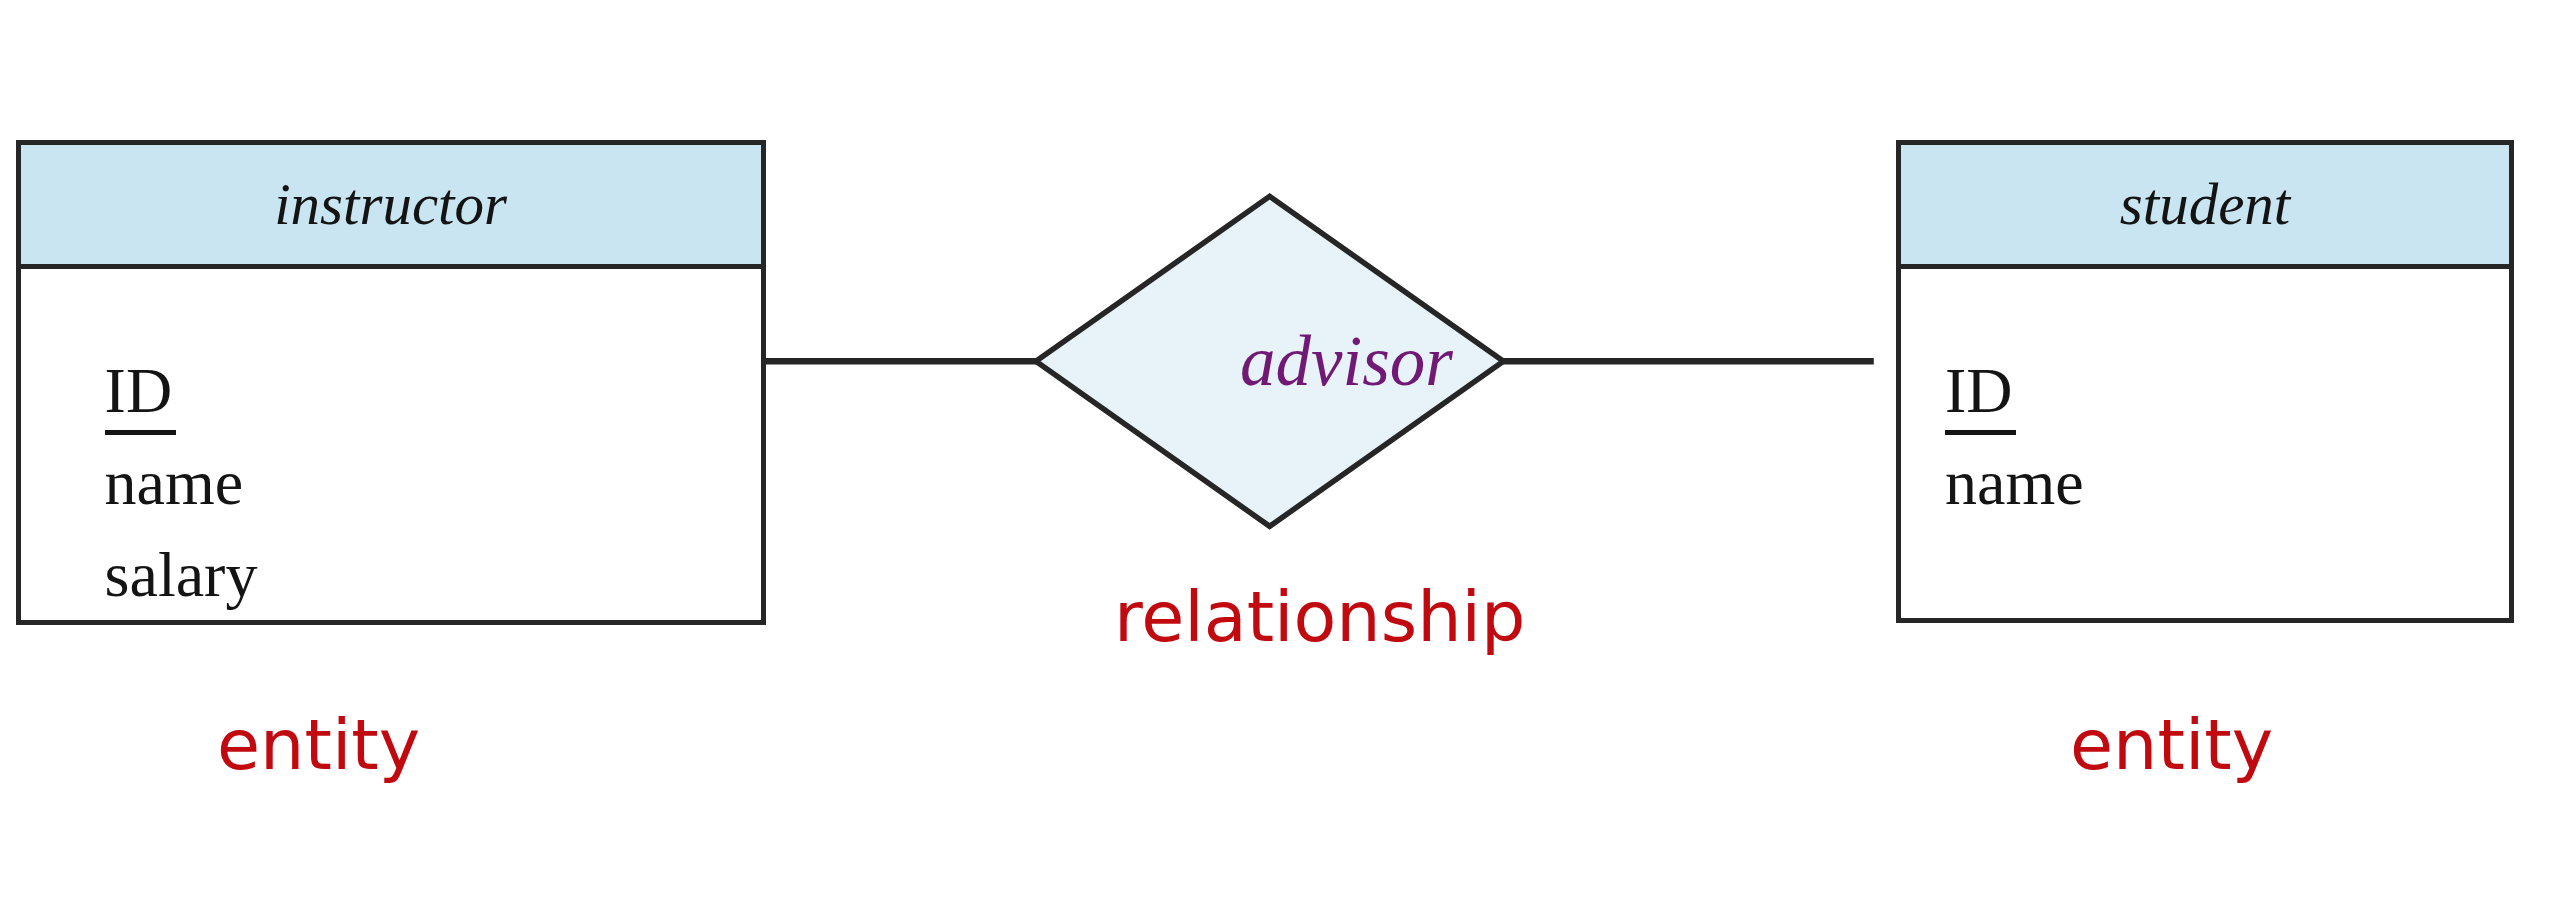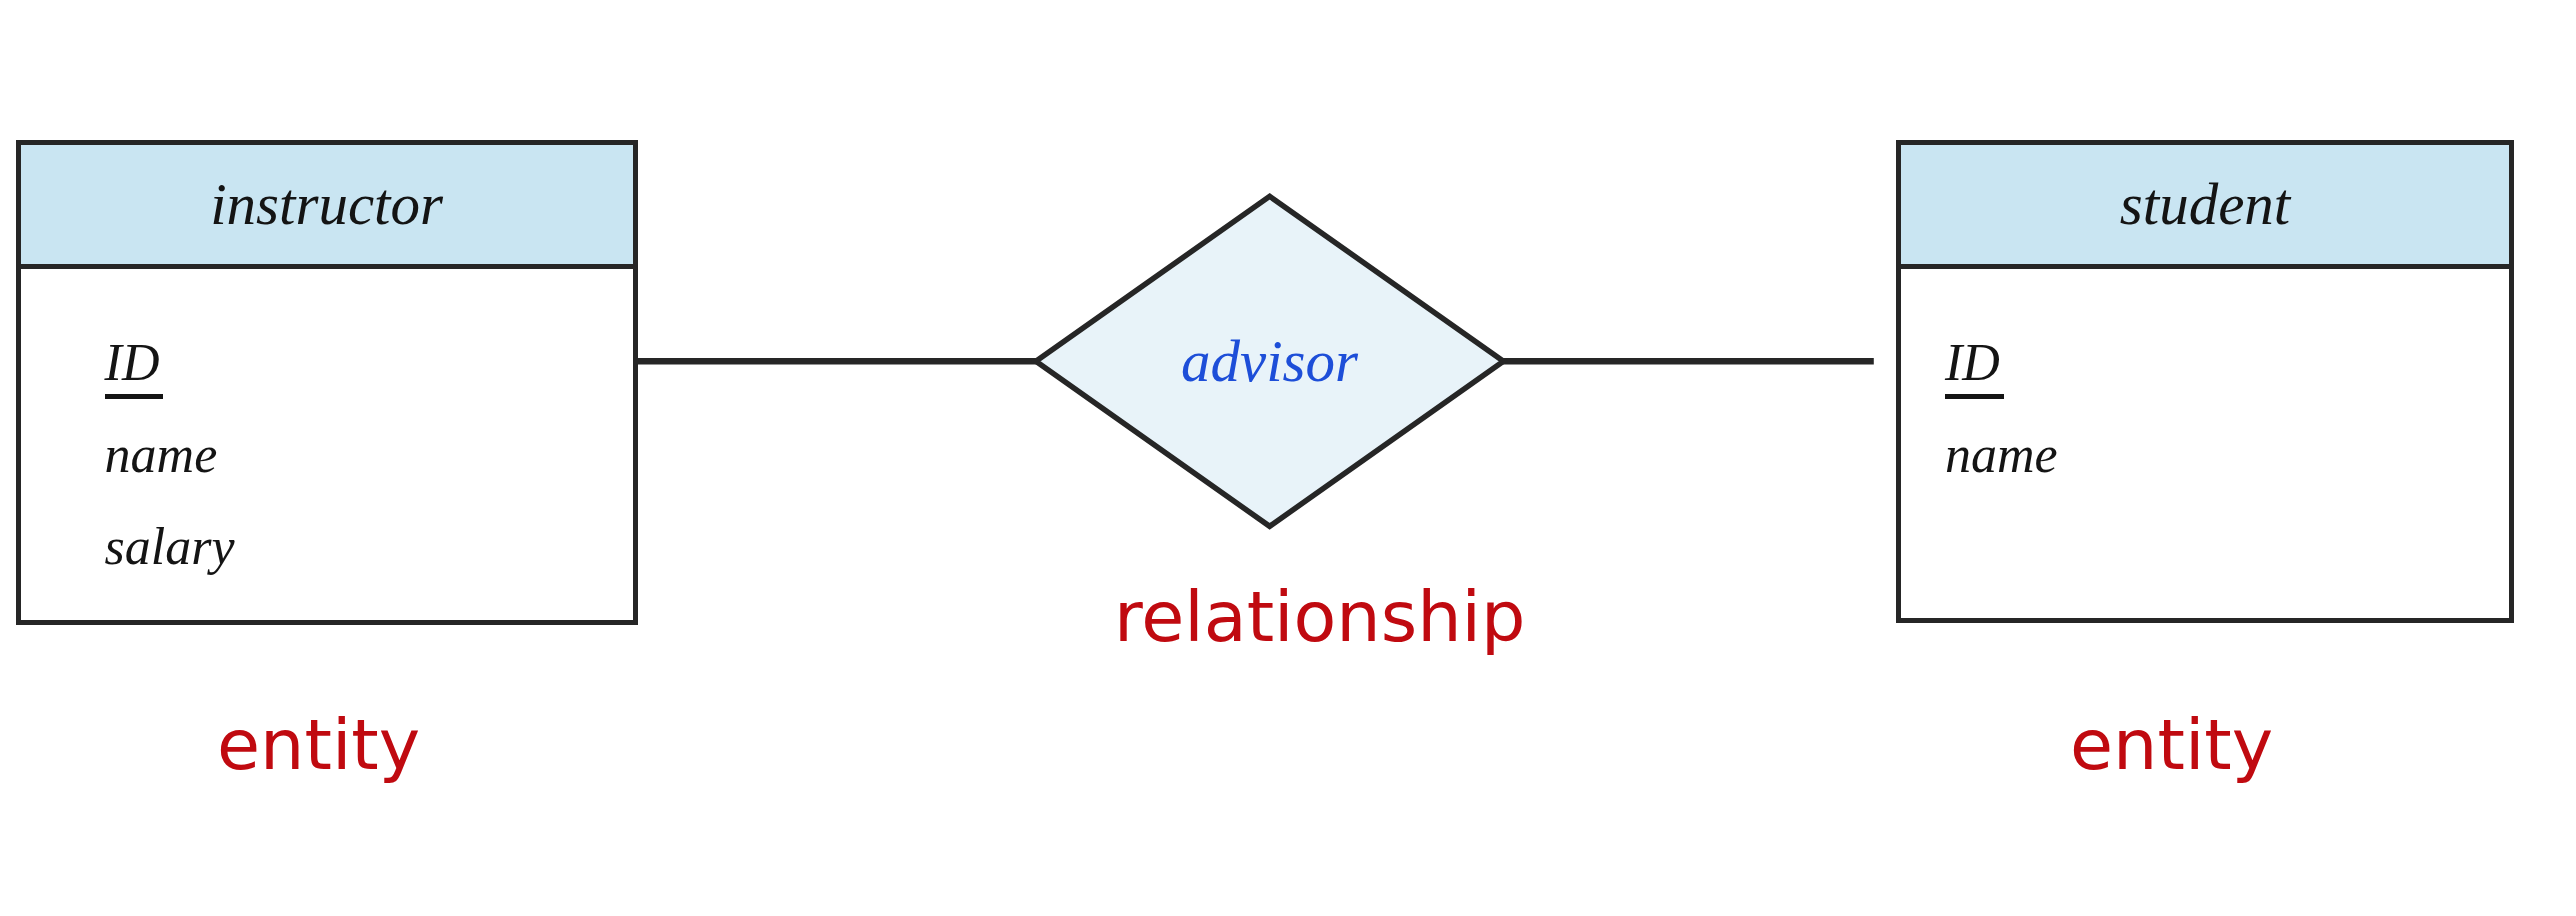--- a/index.html
+++ b/index.html
@@ -19,64 +19,63 @@
     width: 2576px; height: 917px;
   }
 
   
   .entity-box {
     position: absolute;
     box-sizing: border-box;
     border: 5.5px solid #262626;
     background: #ffffff;
   }
-  .entity-box.left  { left: 15.6px;   top: 140px; width: 622px; height: 485px; }
+  .entity-box.left  { left: 15.6px;   top: 140px; width: 750px; height: 485px; }
   .entity-box.right { left: 1896px; top: 140px; width: 618px; height: 483px; }
 
   .entity-header {
     box-sizing: border-box;
     height: 124px;
     border-bottom: 5.5px solid #262626;
     background: #c9e5f2;
     display: flex;
     align-items: center;
     justify-content: center;
     font-style: italic;
     font-size: 59px;
     color: #141414;
   }
 
   .entity-attrs {
     box-sizing: border-box;
-    padding-top: 48px;
-    font-style: italic;
-    font-size: 52px;
+    padding-top: 76px;
+    font-size: 64px;
     color: #141414;
   }
   .entity-box.left  .entity-attrs { padding-left: 84px; }
   .entity-box.right .entity-attrs { padding-left: 44px; }
 
   .attr-row { height: 92px; line-height: 92px; white-space: nowrap; }
   .attr-row.key .attr-text {
     display: inline-block;
     line-height: normal;
     border-bottom: 5.5px solid #141414;
     padding: 0 3.7px 1.8px 0;
   }
 
   
   .diamond-label {
     position: absolute;
     left: 1086px; top: 315px;
     width: 367px; height: 92px;
     line-height: 92px;
-    text-align: center;
+    text-align: right;
     font-style: italic;
-    font-size: 59px;
-    color: #1d4ed8;
+    font-size: 71px;
+    color: #701a75;
   }
 
   
   .annotation {
     position: absolute;
     font-family: "DejaVu Sans", "Liberation Sans", sans-serif;
     font-size: 70px;
     color: #c00a10;
     white-space: nowrap;
   }

